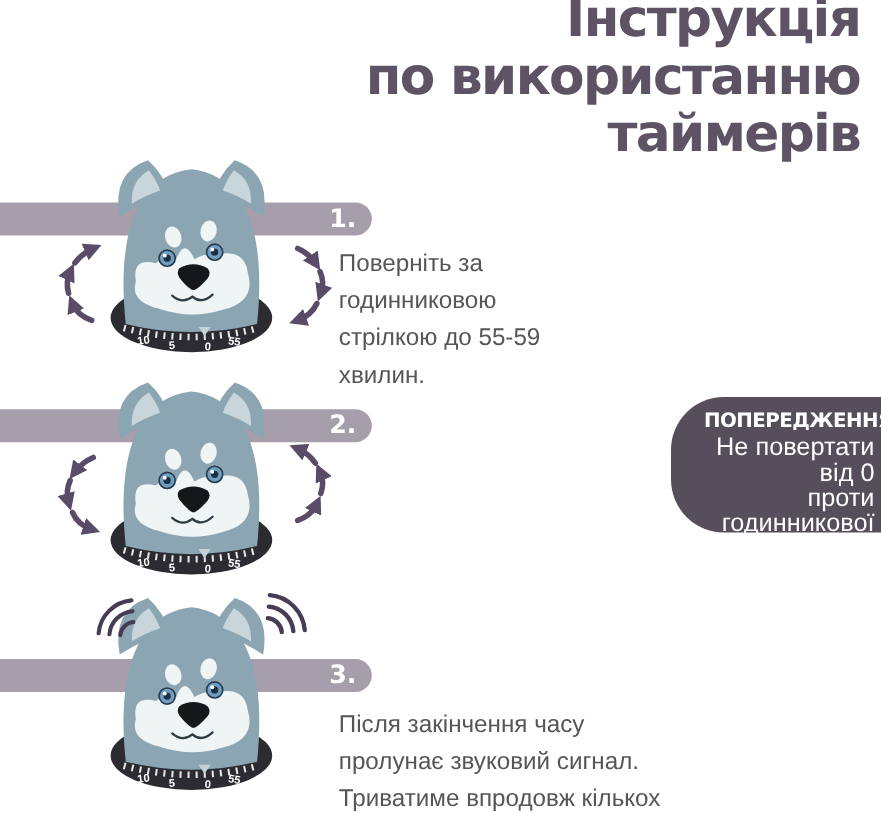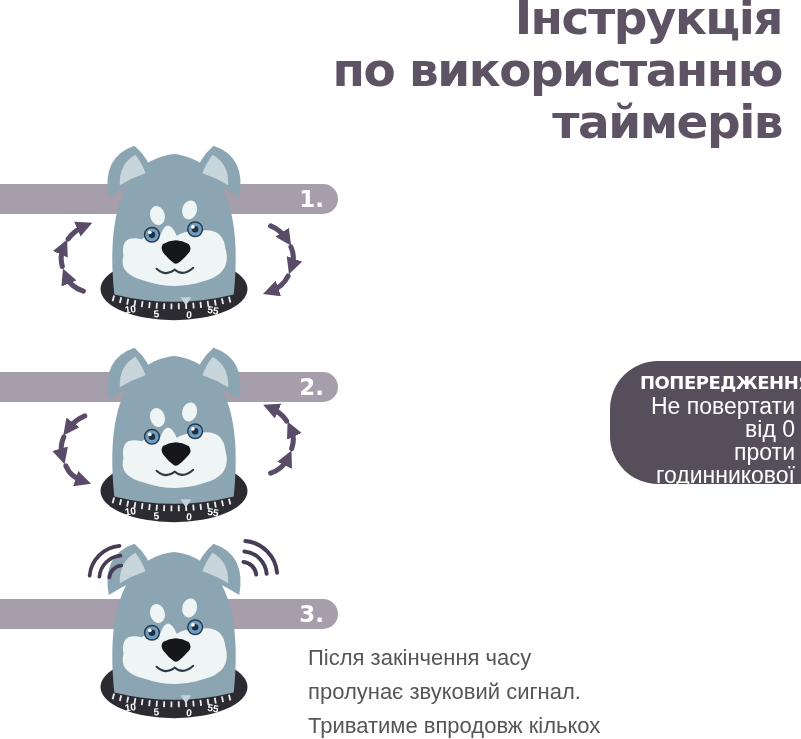--- a/index.html
+++ b/index.html
@@ -147,20 +147,24 @@
     <path class="wave-path" d="M50.1,58.6 A16,16 0 0 1 64.6,44.1"></path>
     <path class="wave-path" d="M38.1,57.6 A28,28 0 0 1 63.6,32.1"></path>
     <path class="wave-path" d="M26.2,56.5 A40,40 0 0 1 62.5,20.2"></path>
   </svg>
   <svg class="overlay" style="left:230px;top:520px" width="70" height="68" viewBox="0 0 80 70">
     <path class="wave-path" d="M15.4,44.1 A16,16 0 0 1 29.9,58.6"></path>
     <path class="wave-path" d="M16.4,32.1 A28,28 0 0 1 41.9,57.6"></path>
     <path class="wave-path" d="M17.5,20.2 A40,40 0 0 1 53.8,56.5"></path>
   </svg>
 
+  <div class="step-text" style="top:222px">Поверніть за
+годинниковою
+стрілкою до 55-59
+хвилин.</div>
   <div class="step-text" style="top:641px">Після закінчення часу
 пролунає звуковий сигнал.
 Триватиме впродовж кількох
 секунд.</div>
 
   <div class="warning">
     <div class="warning-title">ПОПЕРЕДЖЕННЯ:</div>
     <div class="warning-body">Не повертати від 0
 проти годинникової
 стрілки. Це виведе

